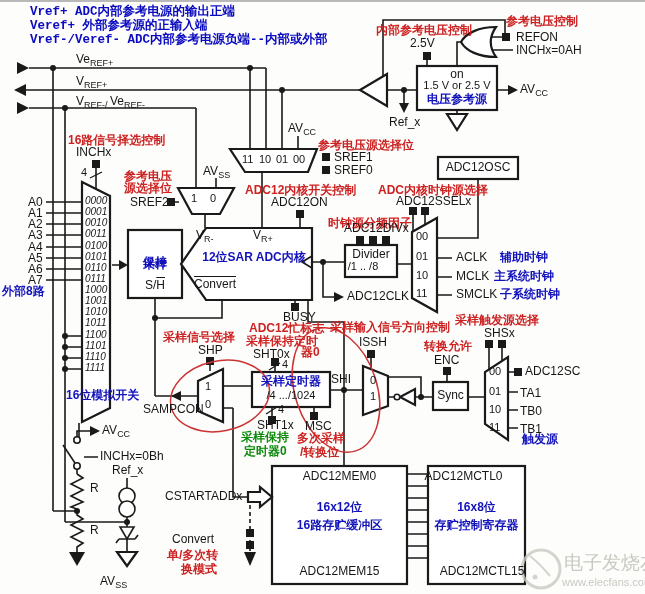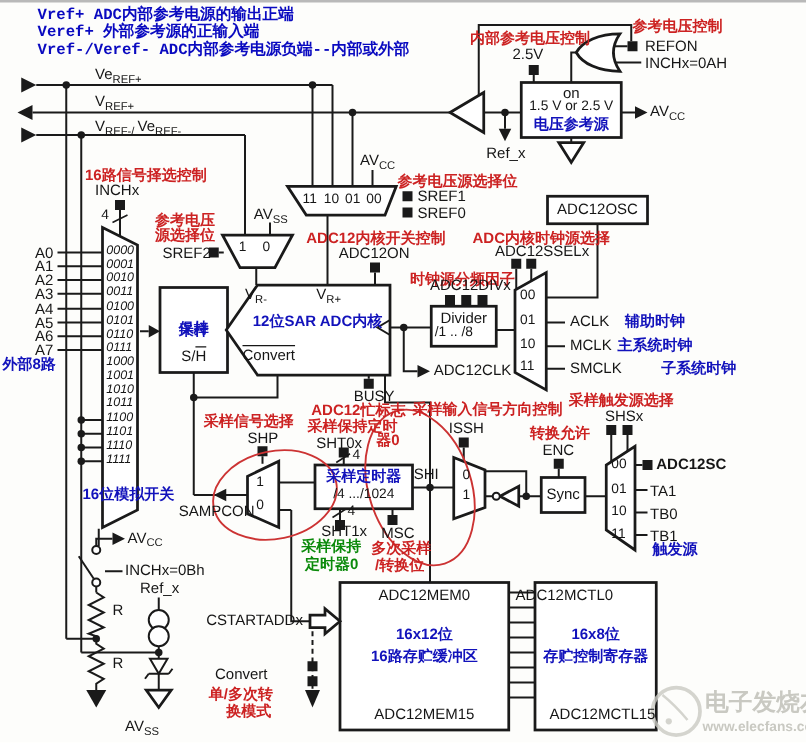--- a/index.html
+++ b/index.html
@@ -1,21 +1,21 @@
 <!DOCTYPE html>
 <html><head>
 <meta charset="utf-8">
 <style>
   html,body{margin:0;padding:0;background:#fff;}
   #stage{position:relative;width:645px;height:594px;background:#fdfdfb;overflow:hidden;
          font-family:"Liberation Sans",sans-serif;}
   #topline{position:absolute;left:0;top:0;width:645px;height:2px;background:#b9b9b9;}
   svg{position:absolute;left:0;top:0;}
   .lbl{position:absolute;font-size:12px;color:#161616;white-space:nowrap;line-height:1.05;}
-  .b{font-weight:bold;}
+  .b{font-weight:normal;}
   .red{color:#cc2222;font-weight:bold;}
   .blue{color:#1212bb;font-weight:bold;}
   .green{color:#0b8a0b;font-weight:bold;}
   .sm{font-size:11px;}
   .code{font-size:10px;letter-spacing:0px;font-style:italic;}
   .ctr{text-align:center;}
   .hdr{font-size:12.5px;font-weight:bold;color:#0a0ac0;font-family:"Liberation Mono","DejaVu Sans Mono",monospace;}
   sub{font-size:9px;vertical-align:-3px;}
   .ovl{text-decoration:overline;}
   .wm{color:#c9c9c2;}
@@ -273,21 +273,21 @@
 <div class="lbl" style="left:347px;top:290px">ADC12CLK</div>
 <div class="lbl sm" style="left:416px;top:231px">00</div>
 <div class="lbl sm" style="left:416px;top:251px">01</div>
 <div class="lbl sm" style="left:416px;top:270px">10</div>
 <div class="lbl sm" style="left:416px;top:288px">11</div>
 <div class="lbl" style="left:456px;top:251px">ACLK</div>
 <div class="lbl blue" style="left:500px;top:251px">辅助时钟</div>
 <div class="lbl" style="left:456px;top:270px">MCLK</div>
 <div class="lbl blue" style="left:494px;top:270px">主系统时钟</div>
 <div class="lbl" style="left:456px;top:288px">SMCLK</div>
-<div class="lbl blue" style="left:529px;top:288px">子系统时钟</div>
+<div class="lbl blue" style="left:500px;top:288px">子系统时钟</div>
 
 <div class="lbl red" style="left:163px;top:331px">采样信号选择</div>
 <div class="lbl" style="left:198px;top:344px">SHP</div>
 <div class="lbl" style="left:143px;top:403px">SAMPCON</div>
 <div class="lbl sm" style="left:205px;top:381px">1</div>
 <div class="lbl sm" style="left:205px;top:399px">0</div>
 <div class="lbl red" style="left:246px;top:335px">采样保持定时</div>
 <div class="lbl" style="left:253px;top:348px">SHT0x</div>
 <div class="lbl red" style="left:301px;top:346px">器0</div>
 <div class="lbl sm" style="left:282px;top:359px">4</div>
@@ -322,21 +322,21 @@
 <div class="lbl blue" style="left:522px;top:433px">触发源</div>
 
 <div class="lbl" style="left:165px;top:490px">CSTARTADDx</div>
 <div class="lbl" style="left:172px;top:533px">Convert</div>
 <div class="lbl red" style="left:167px;top:549px">单/多次转</div>
 <div class="lbl red" style="left:181px;top:563px">换模式</div>
 <div class="lbl ctr" style="left:272px;top:470px;width:135px">ADC12MEM0</div>
 <div class="lbl ctr blue" style="left:272px;top:501px;width:135px">16x12位</div>
 <div class="lbl ctr blue" style="left:272px;top:519px;width:135px">16路存贮缓冲区</div>
 <div class="lbl ctr" style="left:272px;top:565px;width:135px">ADC12MEM15</div>
-<div class="lbl ctr" style="left:408px;top:470px;width:87px">ADC12MCTL0</div>
+<div class="lbl ctr" style="left:420px;top:470px;width:87px">ADC12MCTL0</div>
 <div class="lbl ctr blue" style="left:428px;top:501px;width:97px">16x8位</div>
 <div class="lbl ctr blue" style="left:428px;top:519px;width:97px">存贮控制寄存器</div>
 <div class="lbl ctr" style="left:428px;top:565px;width:108px">ADC12MCTL15</div>
 
 <div class="lbl" style="left:102px;top:424px"><span>AV</span><sub>CC</sub></div>
 <div class="lbl" style="left:100px;top:450px">INCHx=0Bh</div>
 <div class="lbl" style="left:90px;top:482px">R</div>
 <div class="lbl" style="left:90px;top:524px">R</div>
 <div class="lbl" style="left:112px;top:464px">Ref_x</div>
 <div class="lbl" style="left:100px;top:575px"><span>AV</span><sub>SS</sub></div>

